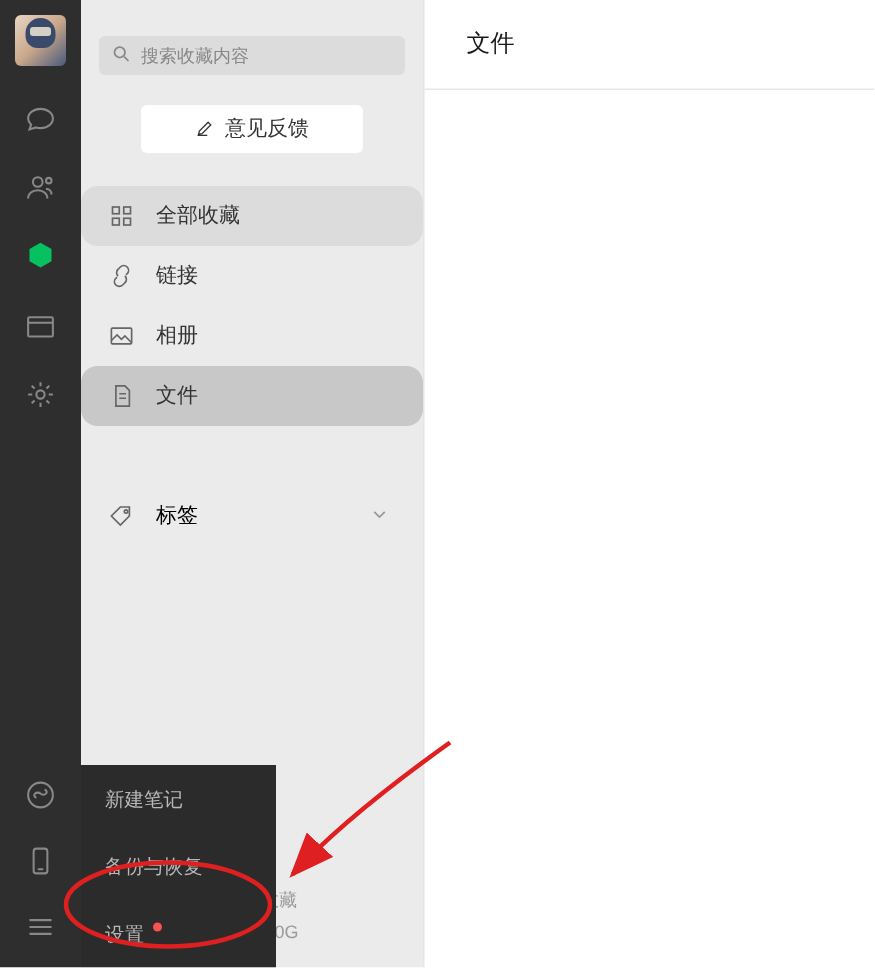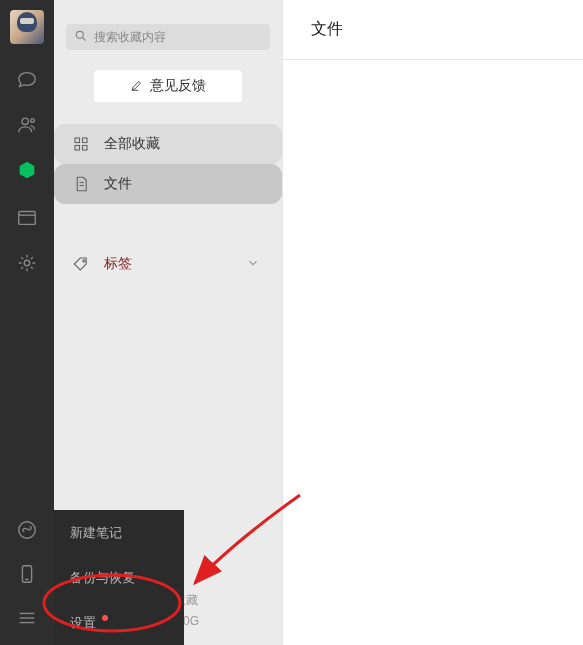--- a/index.html
+++ b/index.html
@@ -134,21 +134,21 @@
     .cat-icon svg { width: 100%; height: 100%; stroke: #666; fill: none; stroke-width: 1.5; }
 
     .tags-row {
       margin-top: 40px;
       height: 40px;
       display: flex;
       align-items: center;
       padding: 0 18px;
       gap: 14px;
       font-size: 14px;
-      color: #7f1d1d;
+      color: #000000;
       cursor: pointer;
     }
     .tags-row .chev {
       margin-left: auto;
       margin-right: 4px;
     }
 
     .mid-footer {
       position: absolute;
       bottom: 14px;
@@ -306,20 +306,38 @@
     <div class="cat-item first-heavy">
       <span class="cat-icon">
         <svg viewBox="0 0 24 24">
             <rect x="4" y="4" width="6" height="6"></rect>
             <rect x="14" y="4" width="6" height="6"></rect>
             <rect x="4" y="14" width="6" height="6"></rect>
             <rect x="14" y="14" width="6" height="6"></rect>
           </svg>
       </span>
       <span>全部收藏</span>
+    </div>
+    <div class="cat-item">
+      <span class="cat-icon">
+        <svg viewBox="0 0 24 24">
+            <path d="M9 12a4 4 0 0 1 0-6l2-2a4 4 0 0 1 6 6l-1 1"></path>
+            <path d="M15 12a4 4 0 0 1 0 6l-2 2a4 4 0 0 1-6-6l1-1"></path>
+          </svg>
+      </span>
+      <span>链接</span>
+    </div>
+    <div class="cat-item">
+      <span class="cat-icon">
+        <svg viewBox="0 0 24 24">
+            <rect x="3" y="5" width="18" height="14" rx="1"></rect>
+            <path d="M3 16l5-5 4 4 3-3 6 6"></path>
+          </svg>
+      </span>
+      <span>相册</span>
     </div>
     <div class="cat-item selected">
       <span class="cat-icon">
         <svg viewBox="0 0 24 24">
             <path d="M7 3h8l4 4v14H7z"></path>
             <line x1="10" y1="10" x2="16" y2="10"></line>
             <line x1="10" y1="14" x2="16" y2="14"></line>
           </svg>
       </span>
       <span>文件</span>

